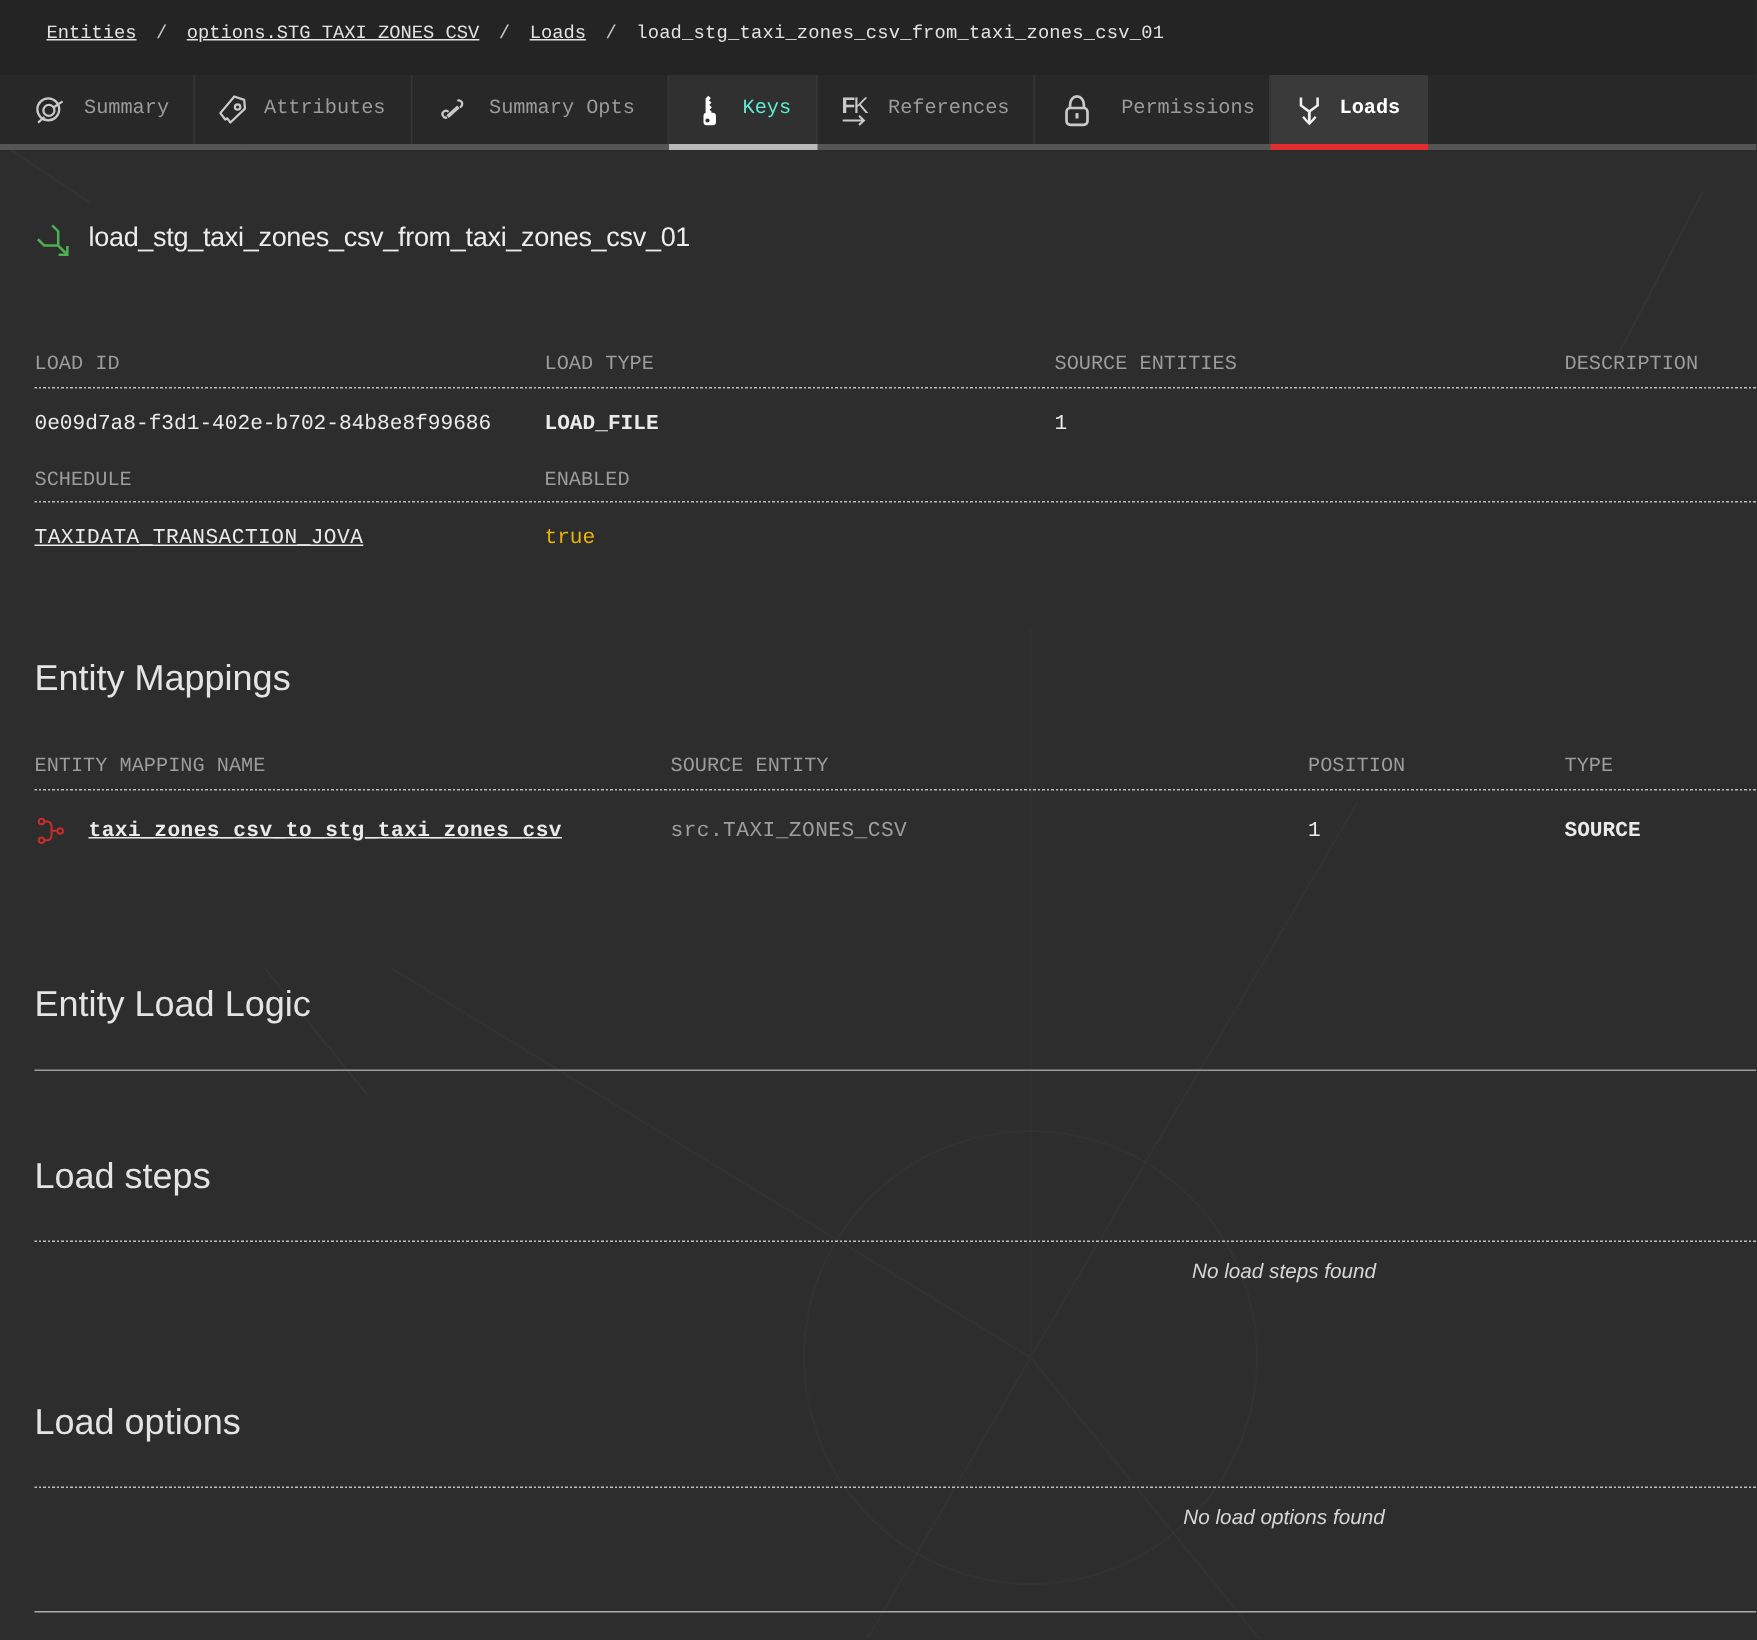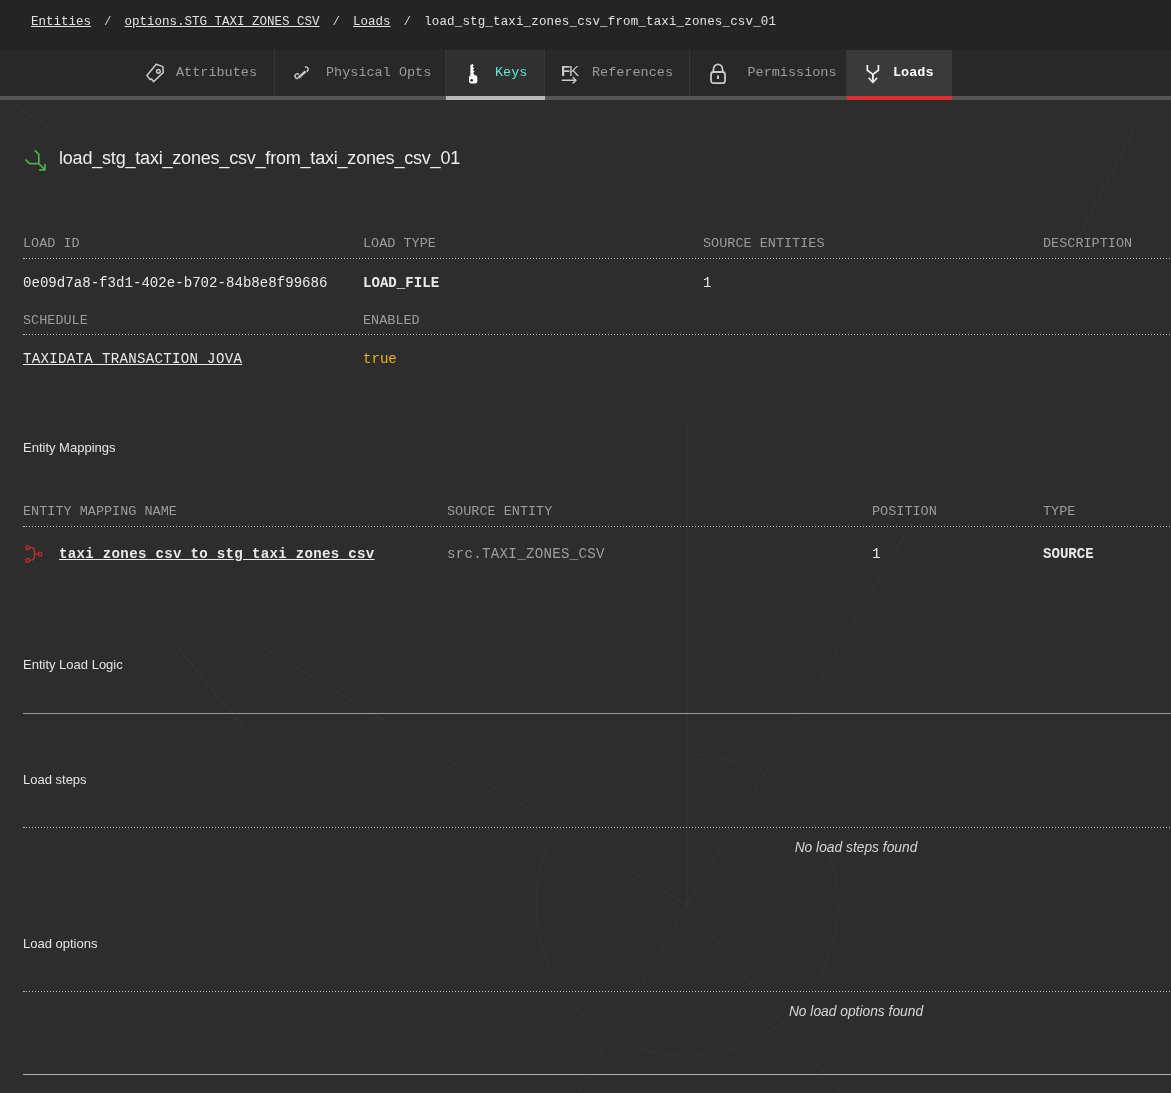--- a/index.html
+++ b/index.html
@@ -18,49 +18,58 @@
 
 #crumbs { position:absolute; left:31px; top:15px; font-family:"Liberation Mono", monospace; font-size:12.5px; color:#e2e2e2; }
 #crumbs a { color:#e2e2e2; text-decoration:underline; }
 #crumbs .sep { margin:0 13px; color:#c9c9c9; }
 
 .dotted { position:absolute; left:23px; width:1148px; height:1px; background:repeating-linear-gradient(90deg,#bdbdbd 0 1.5px,transparent 1.5px 3px); }
 .solid { position:absolute; left:23px; width:1148px; height:1px; }
 
 .thead { font-family:"Liberation Mono", monospace; font-size:13.5px; color:#9c9c9c; }
 .cell { font-family:"Liberation Mono", monospace; font-size:14.1px; color:#eaeaea; }
-.heading { font-size:13px; color:#e4e4e4; font-weight:400; }
+.heading { font-size:24px; color:#e4e4e4; font-weight:400; }
 .empty { font-style:italic; font-size:13.8px; color:#d6d6d6; }
 </style>
 </head>
 <body>
 <svg id="watermark" width="1171" height="1093" style="position:absolute;left:0;top:0" viewBox="0 0 1171 1093" fill="none" stroke="rgba(255,255,255,0.025)" stroke-width="1.5">
   <circle cx="687" cy="905" r="151"></circle>
   <path d="M687 905 L687 420 M687 905 L905 535 M687 905 L260 645 M687 905 L578 1093 M687 905 L840 1093"></path>
   <path d="M95 30 L165 100 M0 95 L60 135 M176 645 L245 730 M1135 128 L1078 238" stroke="rgba(255,255,255,0.03)"></path>
 </svg>
 
 <div id="crumbbar"></div>
 <div id="crumbs"><a>Entities</a><span class="sep">/</span><a>options.STG_TAXI_ZONES_CSV</a><span class="sep">/</span><a>Loads</a><span class="sep">/</span><span style="letter-spacing:0.15px;">load_stg_taxi_zones_csv_from_taxi_zones_csv_01</span></div>
 
 <div id="tabbar">
+  <div class="tab" style="left:0;width:130px;padding-left:56px;">
+    <svg style="left:23px;top:13px;" width="21" height="21" viewBox="0 0 21 21" stroke="#c9c9c9" stroke-width="1.5" fill="none">
+        <circle cx="9.2" cy="9.9" r="7.3"></circle>
+        <circle cx="9.6" cy="10.6" r="3.7"></circle>
+        <path d="M2.4 18.7 L6.6 15.0"></path>
+        <path d="M12.9 8.5 L18.7 4.6"></path>
+      </svg>
+    <span>Summary</span>
+  </div>
   <div class="tab" style="left:130px;width:145px;padding-left:46px;">
     <svg style="left:15px;top:13px;" width="21" height="21" viewBox="0 0 21 21" stroke="#c9c9c9" stroke-width="1.5" fill="none" stroke-linejoin="round">
         <path d="M11.2 1.3 L17.8 3.6 L18.3 9.4 L8.6 18.7 L6.6 15.9 L5.2 16.7 L1.9 12.4 Z"></path>
         <circle cx="13.4" cy="8.3" r="1.8"></circle>
       </svg>
     <span>Attributes</span>
   </div>
   <div class="tab" style="left:275px;width:171px;padding-left:51px;">
     <svg style="left:17px;top:12px;" width="24" height="24" viewBox="0 0 24 24" stroke="#c9c9c9" fill="none">
         <path d="M6.4 15.8 L13.6 9.3" stroke-width="2.4"></path>
         <path d="M12.9 5.2 A2.3 2.3 0 1 1 14.5 9.5" stroke-width="1.5"></path>
         <path d="M7.0 12.6 A2.3 2.3 0 1 0 6.1 16.3" stroke-width="1.5"></path>
       </svg>
-    <span>Physical Opts</span>
+    <span>Summary Opts</span>
   </div>
   <div class="tab" style="left:446px;width:99px;padding-left:49px;background:#303030;color:#5eead4;">
     <svg style="left:20px;top:12px;" width="13" height="23" viewBox="0 0 13 23" fill="#ffffff">
         <rect x="3" y="13.2" width="8.3" height="8.3" rx="2.2"></rect>
         <path d="M4.4 14 V3.6 L6.2 1.8 L7.9 3.5 L6.6 4.8 L8.3 6.5 L6.9 7.9 L8.6 9.6 L7 11 L8.3 12.3 L8.3 14 Z"></path>
         <circle cx="5.7" cy="18.3" r="1.35" fill="#303030"></circle>
       </svg>
     <span>Keys</span>
   </div>
   <div class="tab" style="left:545px;width:145px;padding-left:47px;">

